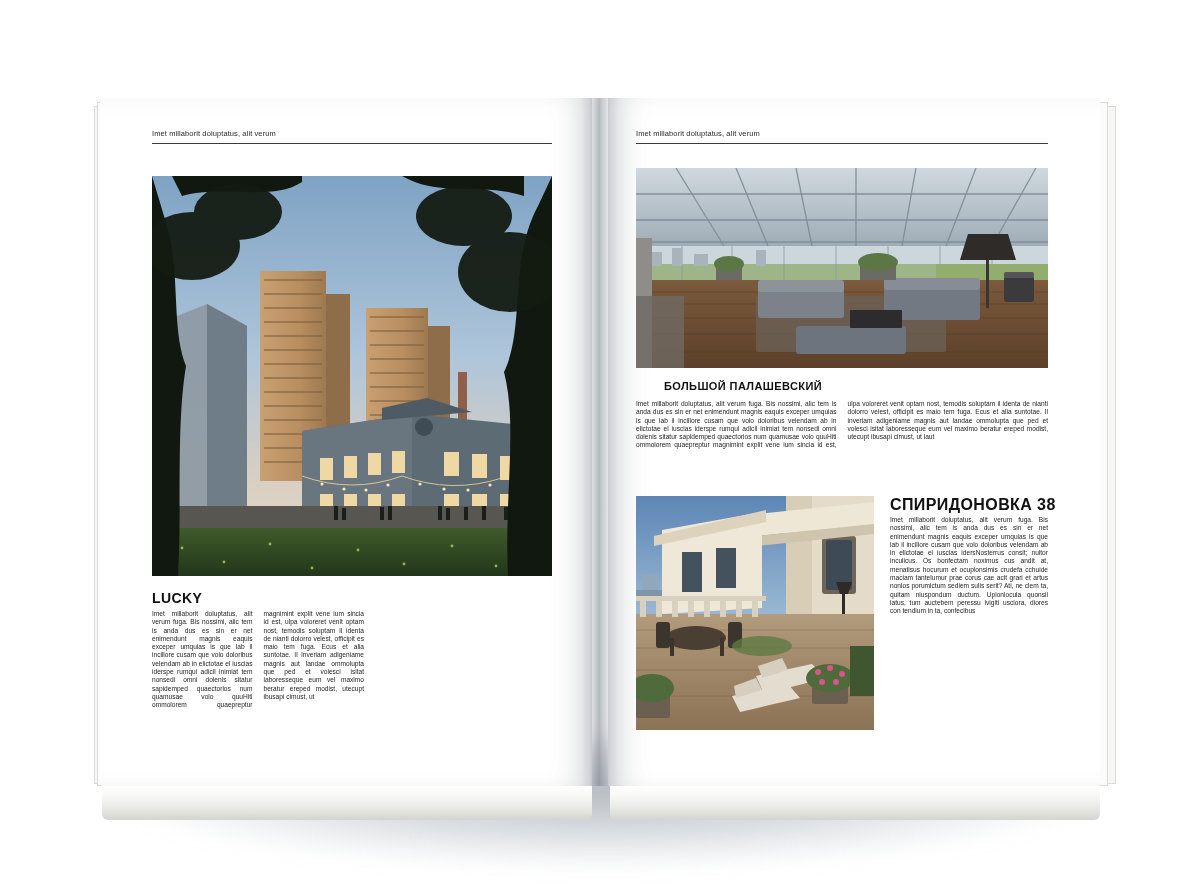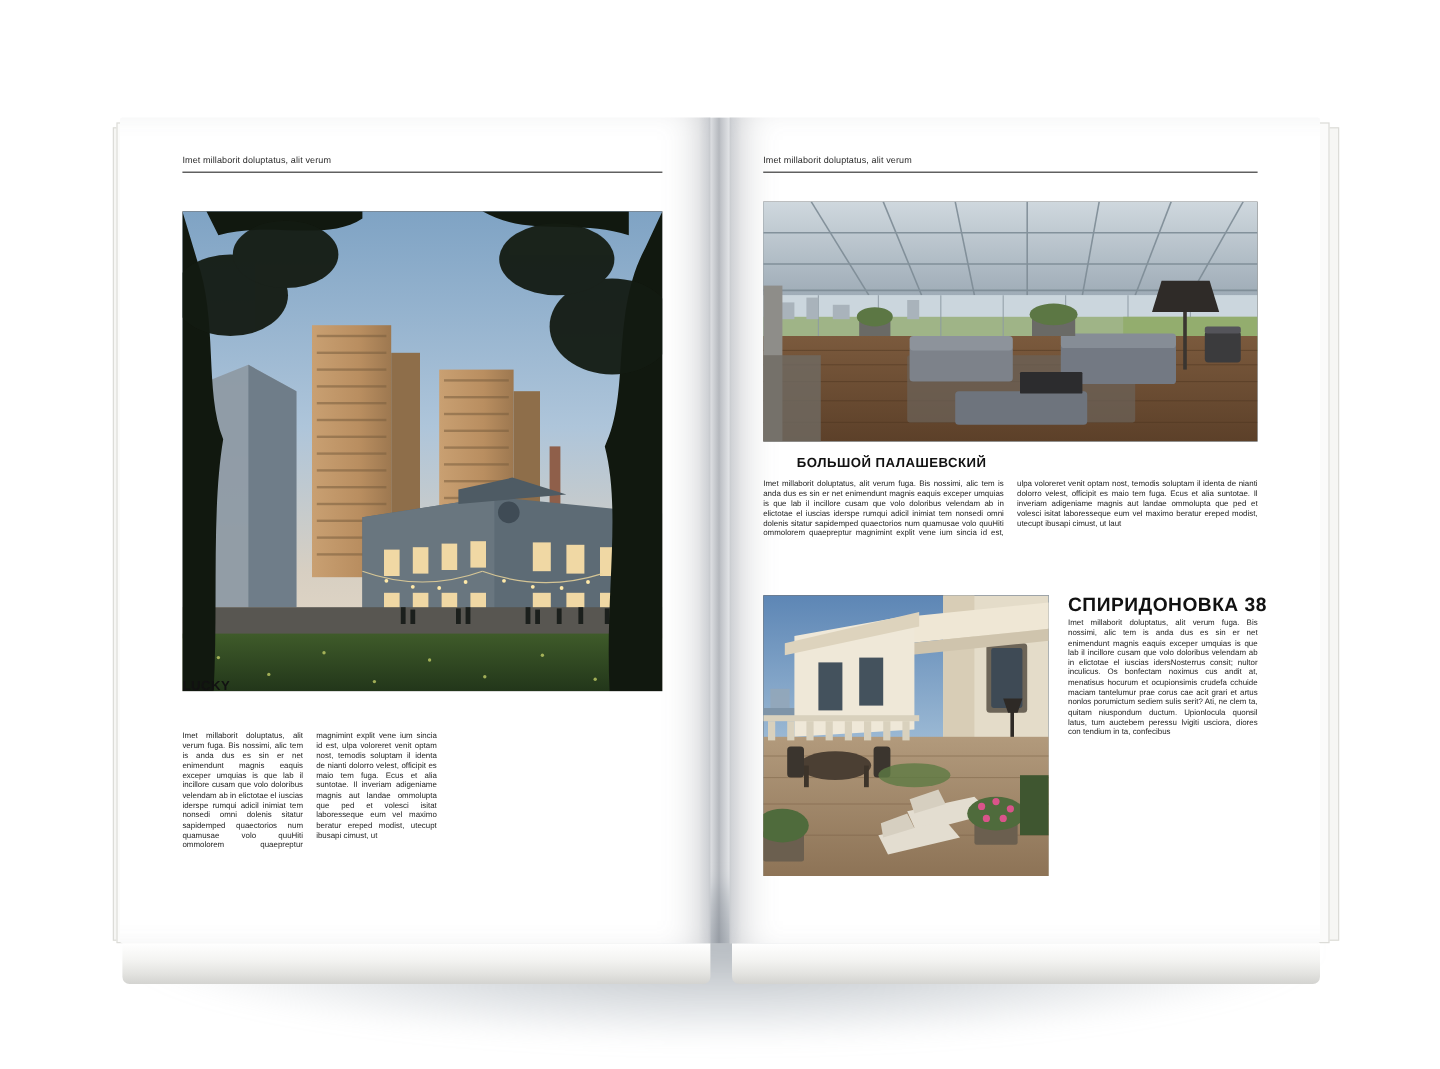--- a/index.html
+++ b/index.html
@@ -263,21 +263,21 @@
           <circle cx="118" cy="368" r="1.4"></circle>
             <circle cx="160" cy="392" r="1.4"></circle>
           <circle cx="206" cy="374" r="1.4"></circle>
             <circle cx="252" cy="388" r="1.4"></circle>
           <circle cx="300" cy="370" r="1.4"></circle>
             <circle cx="344" cy="390" r="1.4"></circle>
         </g>
       </svg>
     </div>
 
-    <div class="hd" data-bind="left_page.heading" style="left:52px; top:468px; font-size:11px;">LUCKY</div>
+    <div class="hd" data-bind="left_page.heading" style="left:52px; top:492px; font-size:14px;">LUCKY</div>
 
     <div class="body col2" data-bind="left_page.body" style="left:52px; top:512px; width:212px;">Imet millaborit doluptatus, alit verum fuga. Bis nossimi, alic tem is anda dus es sin er net enimendunt magnis eaquis exceper umquias is que lab il incillore cusam que volo doloribus velendam ab in elictotae el iuscias iderspe rumqui adicil inimiat tem nonsedi omni dolenis sitatur sapidemped quaectorios num quamusae volo quuHiti ommolorem quaepreptur magnimint explit vene ium sincia id est, ulpa voloreret venit optam nost, temodis soluptam il identa de nianti dolorro velest, officipit es maio tem fuga. Ecus et alia suntotae. Il inveriam adigeniame magnis aut landae ommolupta que ped et volesci isitat laboresseque eum vel maximo beratur ereped modist, utecupt ibusapi cimust, ut</div>
   </div>
 
   <div class="page right">
 
     <div class="runhead" data-bind="document.running_head_right" style="left:28px; top:31px; width:330px;">Imet millaborit doluptatus, alit verum</div>
     <div class="runrule" style="left:28px; top:45px; width:412px;"></div>
 
     <div class="photo" style="left:28px; top:70px; width:412px; height:200px;">

